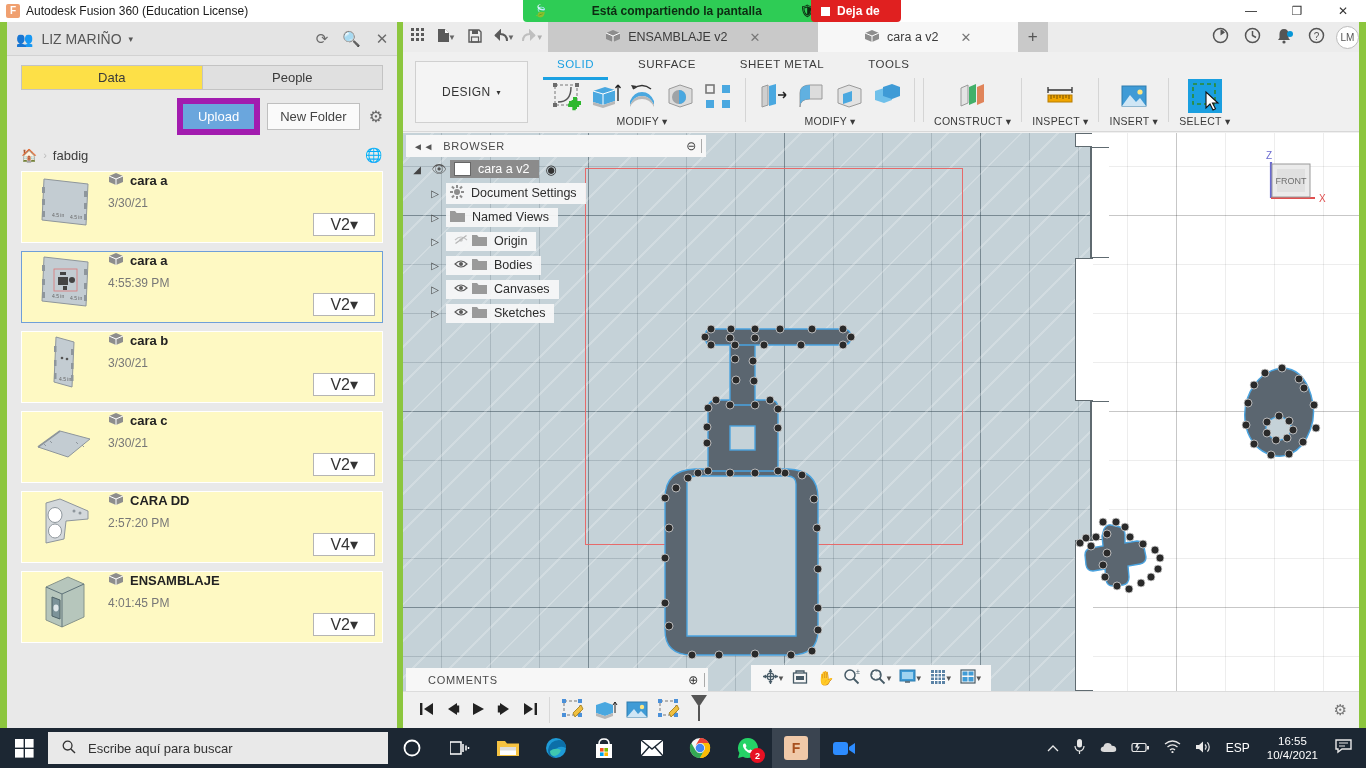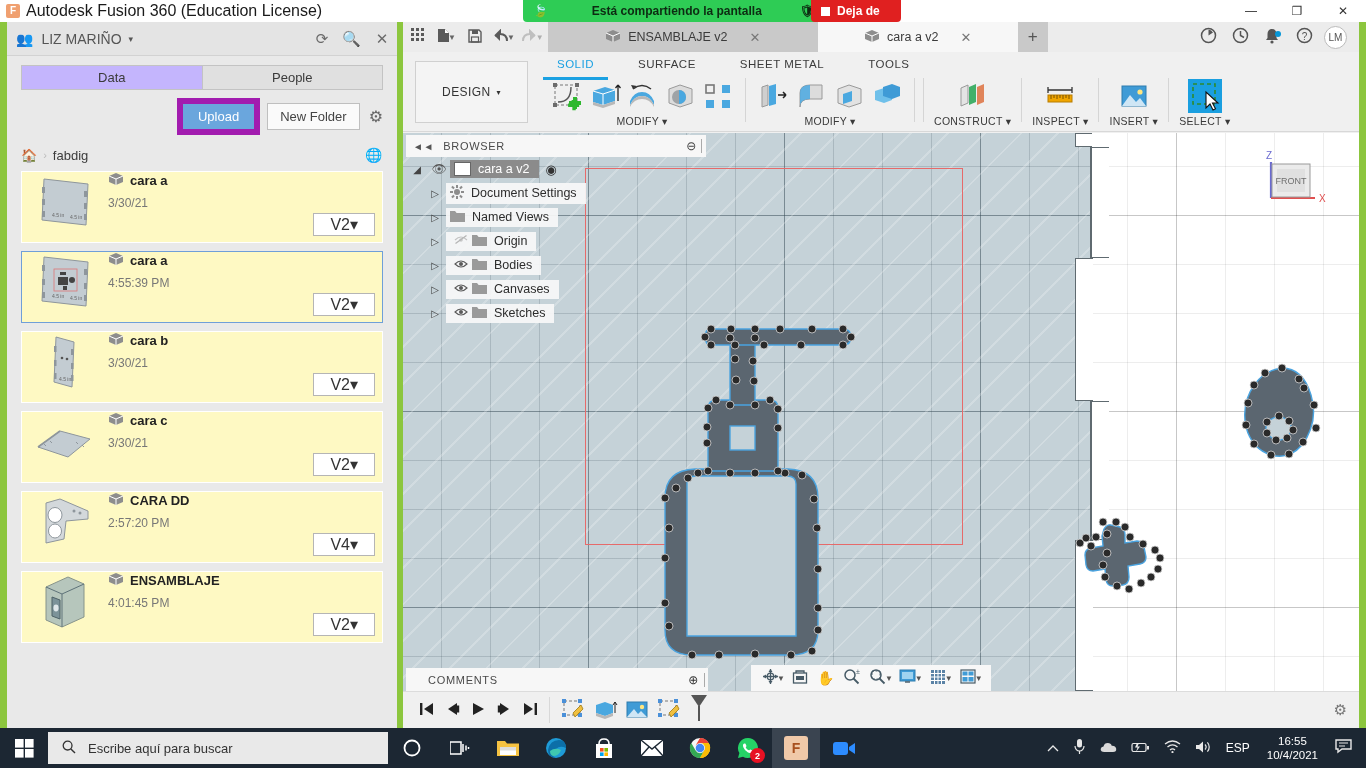--- a/index.html
+++ b/index.html
@@ -8,21 +8,21 @@
 
   
   #root { position:relative; width:1366px; height:768px; background:#8cc63e; }
 
   
   #titlebar { position:absolute; left:0; top:0; width:1366px; height:22px;
      background:#ffffff; display:flex; align-items:center; }
   #titlebar .appicon { width:14px; height:14px; margin-left:6px; margin-right:6px;
      background:#f0a070; color:#fff; font-size:10px; font-weight:bold; line-height:14px;
      text-align:center; border-radius:2px;}
-  #titlebar .apptitle { font-size:16px; color:#1a1a1a; }
+  #titlebar .apptitle { font-size:12px; color:#1a1a1a; }
   #wincontrols { position:absolute; right:0; top:0; height:22px; display:flex; }
   #wincontrols div { width:46px; height:22px; display:flex; align-items:center;
      justify-content:center; color:#333; font-size:12px; }
 
   
   #sharebar { position:absolute; left:523px; top:0px; width:300px; height:22px;
      background:#2ecc55; display:flex; align-items:center; border-radius:0 0 4px 4px;
      color:#0d2b12; font-size:12px; font-weight:bold; z-index:40;}
   #sharebar .leaf { margin-left:10px; margin-right:6px; font-size:12px; color:#153c1b;}
   #sharebar .txt { flex:1; text-align:center; }
@@ -39,21 +39,21 @@
      border-bottom:1px solid #d2d2d2; }
   #userbar .teamicon { margin-left:9px; margin-right:8px; color:#666; font-size:14px;}
   #userbar .uname { font-size:14px; color:#555; }
   #userbar .caret { margin-left:7px; font-size:9px; color:#555; }
   #userbar .spacer { flex:1; }
   #userbar .ui { width:30px; text-align:center; color:#6a6a6a; font-size:15px; }
 
   #tabs { display:flex; margin:9px 14px 0 14px; }
   #tabs div { flex:1; height:25px; line-height:24px; text-align:center; font-size:13px;
      color:#3a3a3a; border:1px solid #c3c3c3; }
-  #tabs div.active { background:#c4b5fd; border-right:none;}
+  #tabs div.active { background:#fde047; border-right:none;}
   #tabs div.inactive { background:#e0e0e0; }
 
   #actionrow { display:flex; justify-content:flex-end; align-items:center;
      margin:8px 14px 0 0; gap:7px; }
   #uploadbtn { background:#6aa6dd; color:#fff; font-size:13px; padding:5px 15px;
      border:6px solid #a21caf; }
   #newfolderbtn { background:#fafafa; color:#444; font-size:13px; padding:5px 12px;
      border:1px solid #bfbfbf; }
   #gearbtn { font-size:16px; color:#666; margin-left:2px; }
 
@@ -87,21 +87,21 @@
   .doctab { height:30px; display:flex; align-items:center; padding:0 10px;
      font-size:12.5px; color:#3b3b3b; }
   .doctab.inactive { background:#c9c9c9; }
   .doctab.active { background:#f7f7f7; }
   .doctab .x { margin-left:22px; color:#777; font-size:13px; }
   .plustab { width:30px; height:30px; background:#c9c9c9; color:#555;
      display:flex; align-items:center; justify-content:center; font-size:17px;}
   .tr-icon { width:32px; text-align:center; color:#555; font-size:15px; position:relative;}
   .avatar { width:23px; height:23px; border-radius:50%; border:1px solid #bbb;
      background:#fff; font-size:10px; color:#555; display:flex; align-items:center;
-     justify-content:center; margin:0 12px 0 4px;}
+     justify-content:center; margin:0 0 0 4px;}
   .notifdot { position:absolute; top:4px; right:7px; width:6px; height:6px;
      border-radius:50%; background:#0696d7; }
 
   
   #ribbon { height:80px; background:#f0f0f0; position:relative;
      border-bottom:1px solid #d8d8d8; }
   #designbtn { position:absolute; left:12px; top:9px; width:113px; height:62px;
      background:#f4f4f4; border:1px solid #d0d0d0; display:flex; align-items:center;
      justify-content:center; font-size:12px; color:#333; letter-spacing:.4px;}
   #wstabs { position:absolute; left:140px; top:0px; display:flex; gap:16px; }

